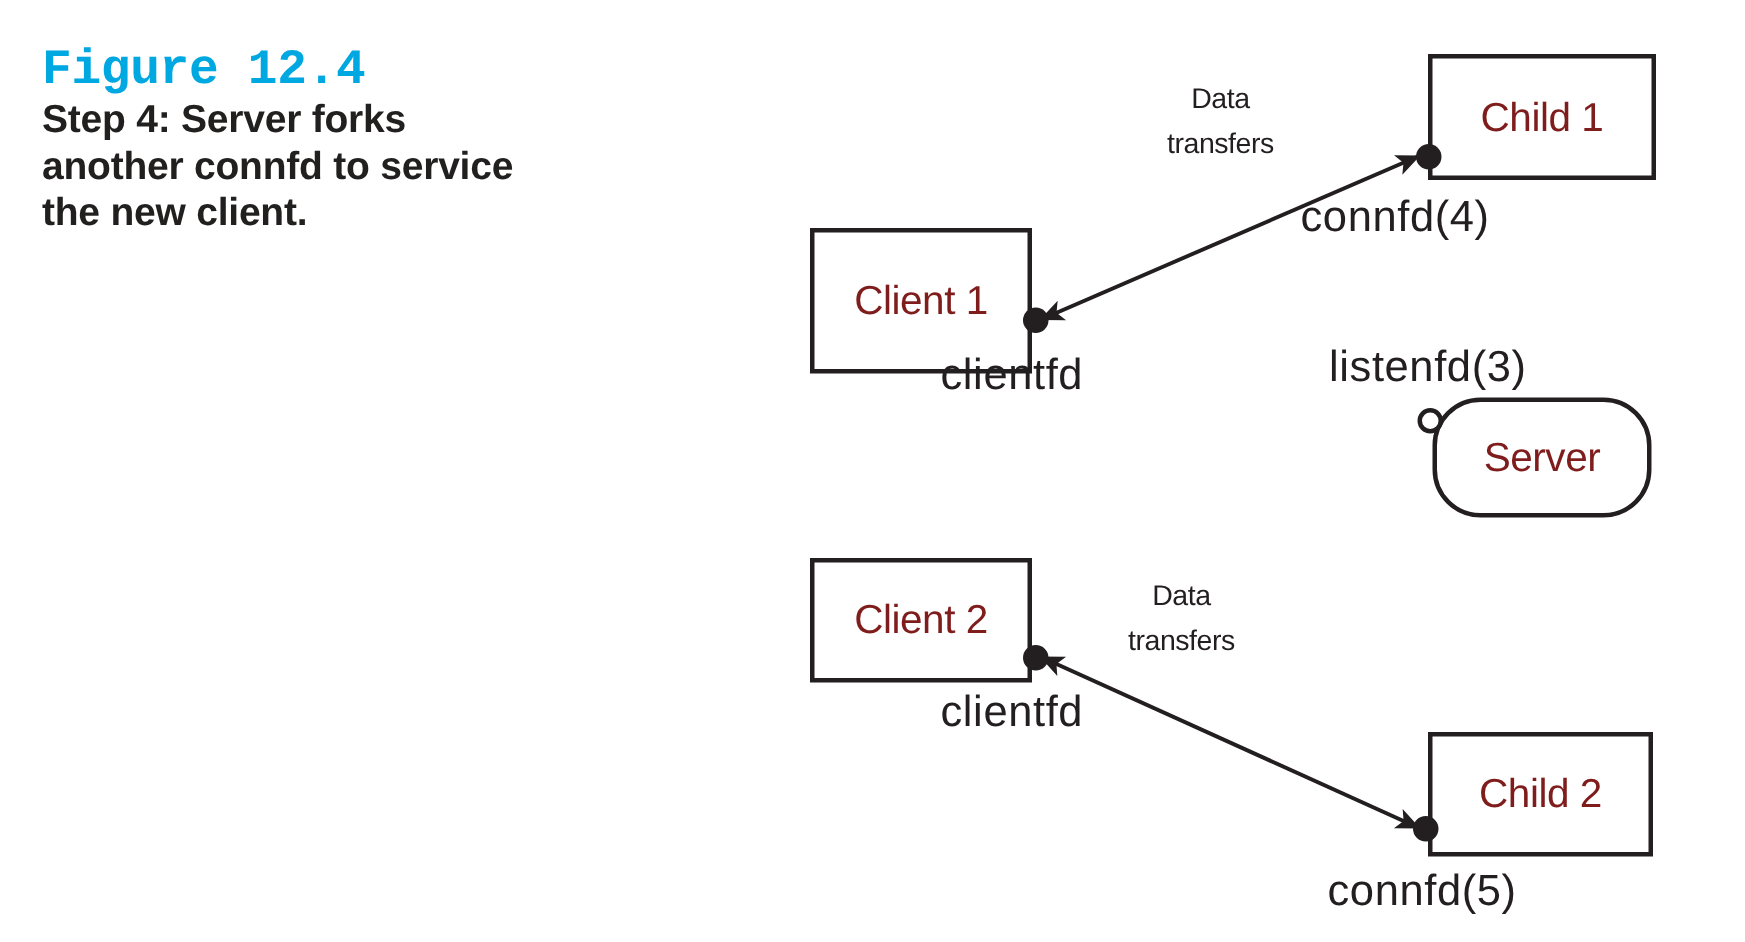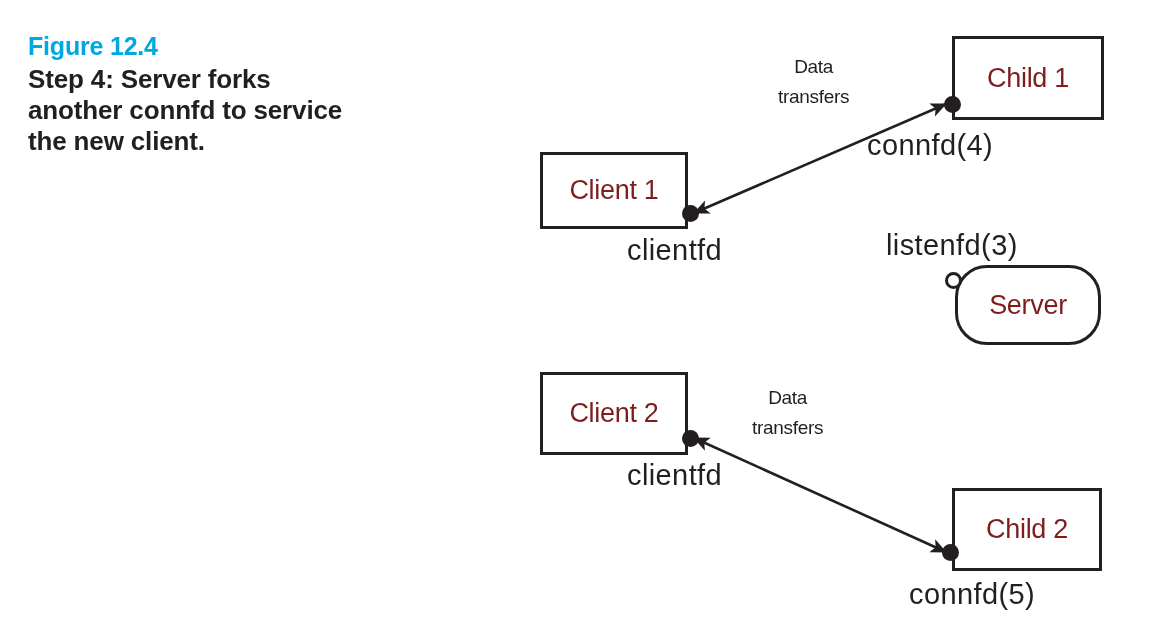--- a/index.html
+++ b/index.html
@@ -18,23 +18,23 @@
   }
 
   
   #caption {
     position: absolute;
     left: 28px;
     top: 30px;
     width: 330px;
   }
   #caption .fig-title {
-    font-family: Liberation Sans, sans-serif;
+    font-family: Liberation Mono, monospace;
     font-weight: bold;
-    font-size: 25px;
+    font-size: 33px;
     letter-spacing: -0.2px;
     line-height: 33px;
     margin: 0 0 1px 0;
     white-space: nowrap;
   }
   #caption .fig-desc {
     font-family: "Liberation Sans", sans-serif;
     font-weight: bold;
     font-size: 26px;
     line-height: 31px;
@@ -139,21 +139,21 @@
         <path d="M 0 0.6 L 10 5 L 0 9.4 L 2.4 5 Z" fill="#231f20"></path>
       </marker>
     </defs>
     <line id="edge-top" stroke="#231f20" stroke-width="2.6" marker-start="url(#ah-start)" marker-end="url(#ah-end)" x1="694" y1="213" x2="946" y2="104"></line>
     <line id="edge-bottom" stroke="#231f20" stroke-width="2.6" marker-start="url(#ah-start)" marker-end="url(#ah-end)" x1="694" y1="438" x2="946" y2="552"></line>
   </svg>
 
   <div class="node" id="node-child1" style="left: 952px; top: 36px; width: 152px; height: 84px; border-color: rgb(35, 31, 32);">
     <span class="node-label">Child 1</span>
   </div>
-  <div class="node" id="node-client1" style="left: 540px; top: 152px; width: 148px; height: 77px; border-color: rgb(35, 31, 32);">
+  <div class="node" id="node-client1" style="left: 540px; top: 152px; width: 148px; height: 97px; border-color: rgb(35, 31, 32);">
     <span class="node-label">Client 1</span>
   </div>
   <div class="node" id="node-server" style="left: 955px; top: 265px; width: 146px; height: 80px; border-color: rgb(35, 31, 32); border-radius: 32px;">
     <span class="node-label">Server</span>
   </div>
   <div class="node" id="node-client2" style="left: 540px; top: 372px; width: 148px; height: 83px; border-color: rgb(35, 31, 32);">
     <span class="node-label">Client 2</span>
   </div>
   <div class="node" id="node-child2" style="left: 952px; top: 488px; width: 150px; height: 83px; border-color: rgb(35, 31, 32);">
     <span class="node-label">Child 2</span>
@@ -162,21 +162,21 @@
   <div class="port filled" id="port-child1" style="left: 943.5px; top: 95.5px;"></div>
   <div class="port filled" id="port-client1" style="left: 681.5px; top: 204.5px;"></div>
   <div class="port hollow" id="port-server" style="left: 944.5px; top: 271.5px;"></div>
   <div class="port filled" id="port-client2" style="left: 681.5px; top: 429.5px;"></div>
   <div class="port filled" id="port-child2" style="left: 941.5px; top: 543.5px;"></div>
 
   <div class="mono-label" id="lbl-connfd4" style="left: 867px; top: 131px;">connfd(4)</div>
   <div class="mono-label" id="lbl-clientfd1" style="left: 627px; top: 236px;">clientfd</div>
   <div class="mono-label" id="lbl-listenfd3" style="left: 886px; top: 231px;">listenfd(3)</div>
   <div class="mono-label" id="lbl-clientfd2" style="left: 627px; top: 461px;">clientfd</div>
-  <div class="mono-label" id="lbl-connfd5" style="left: 909px; top: 580px;">connfd(5)</div>
+  <div class="mono-label" id="lbl-connfd5" style="left: 885px; top: 580px;">connfd(5)</div>
 
   <div class="sans-label" id="lbl-dt-top" style="left: 778px; top: 52px;">
     <span class="lbl-line">Data</span>
     <span class="lbl-line">transfers</span>
   </div>
   <div class="sans-label" id="lbl-dt-bottom" style="left: 752px; top: 383px;">
     <span class="lbl-line">Data</span>
     <span class="lbl-line">transfers</span>
   </div>
 

